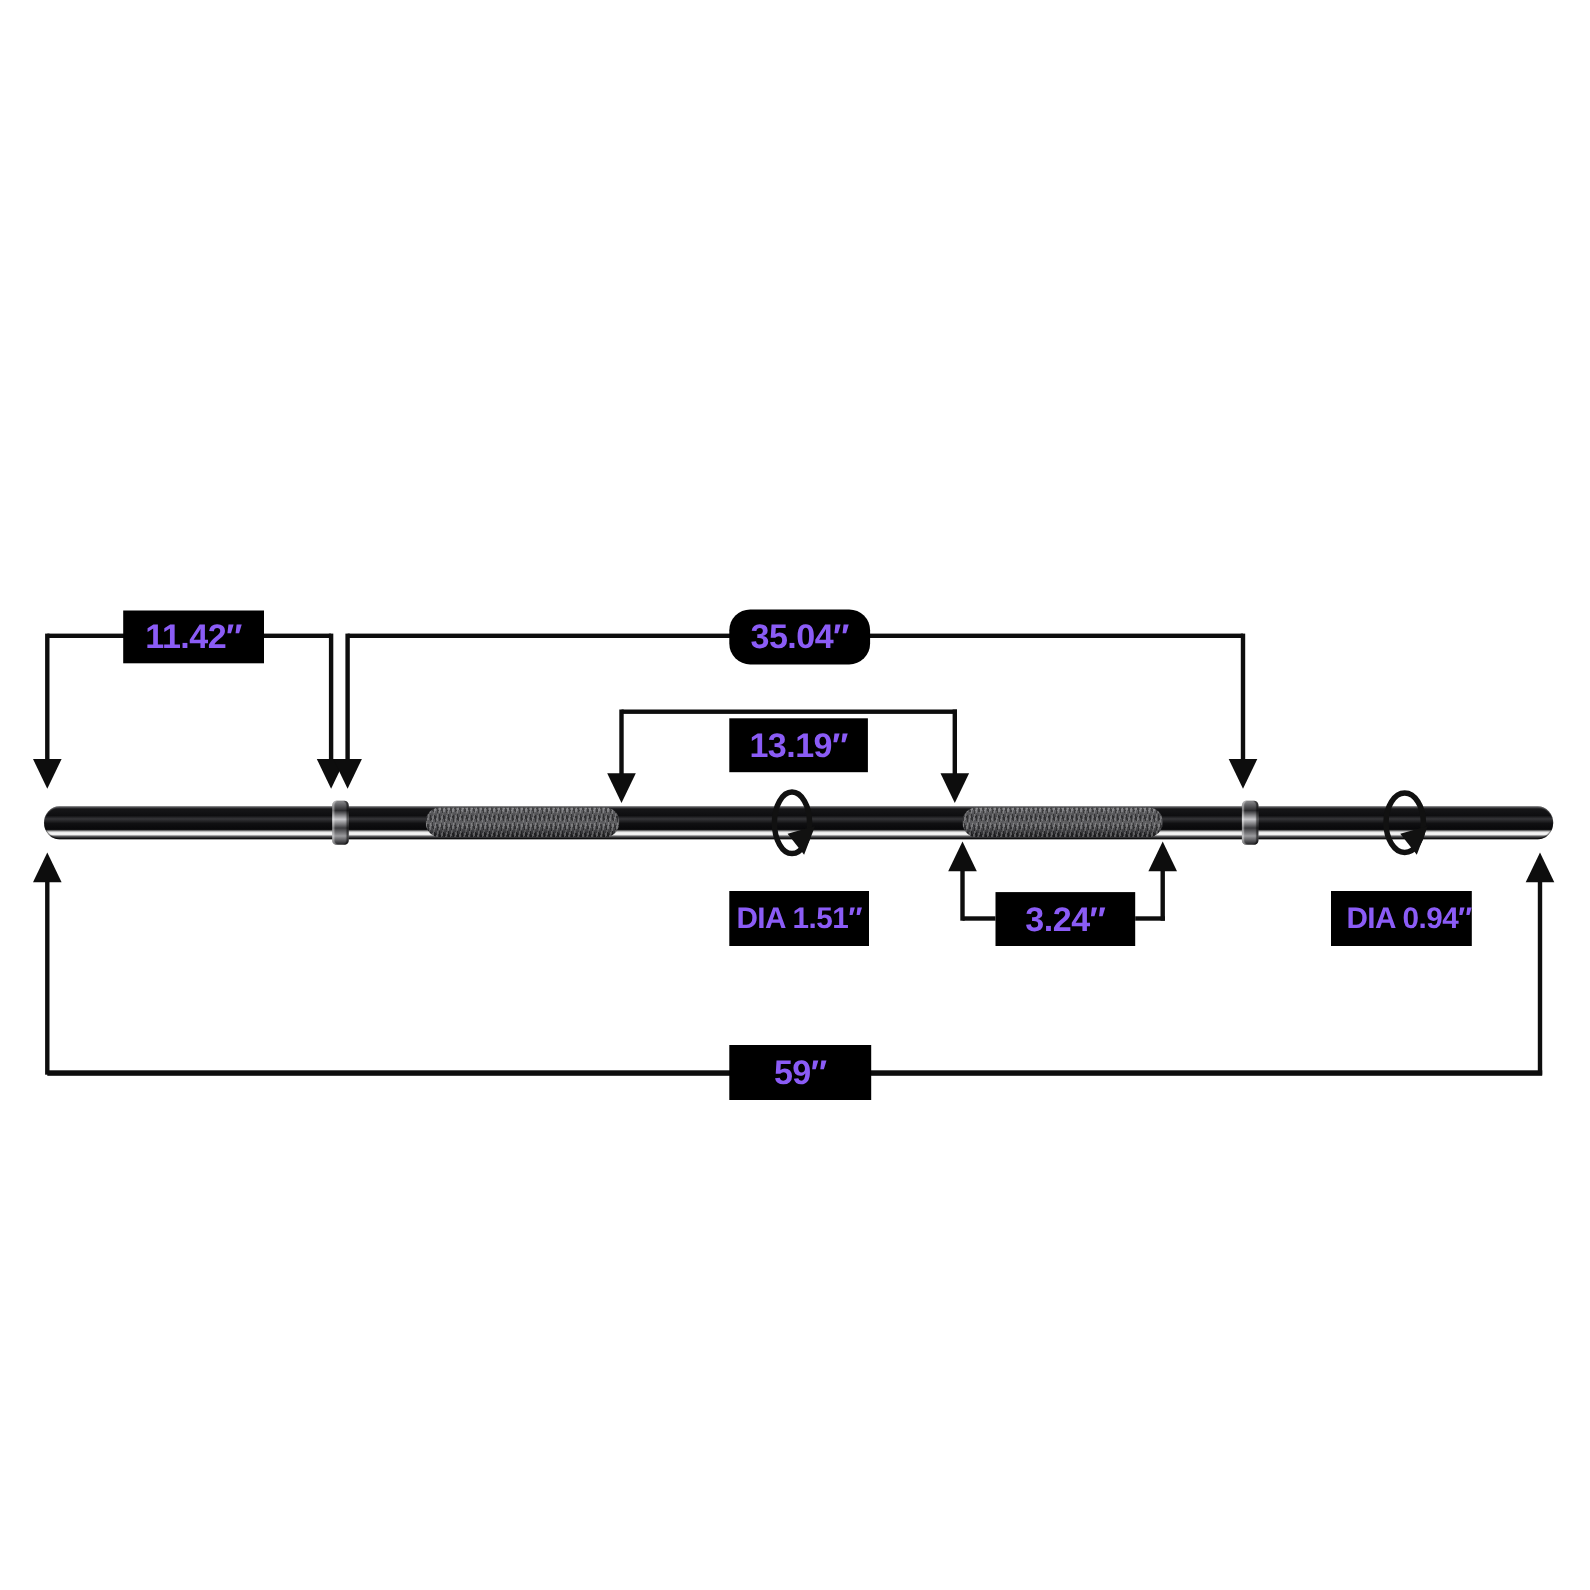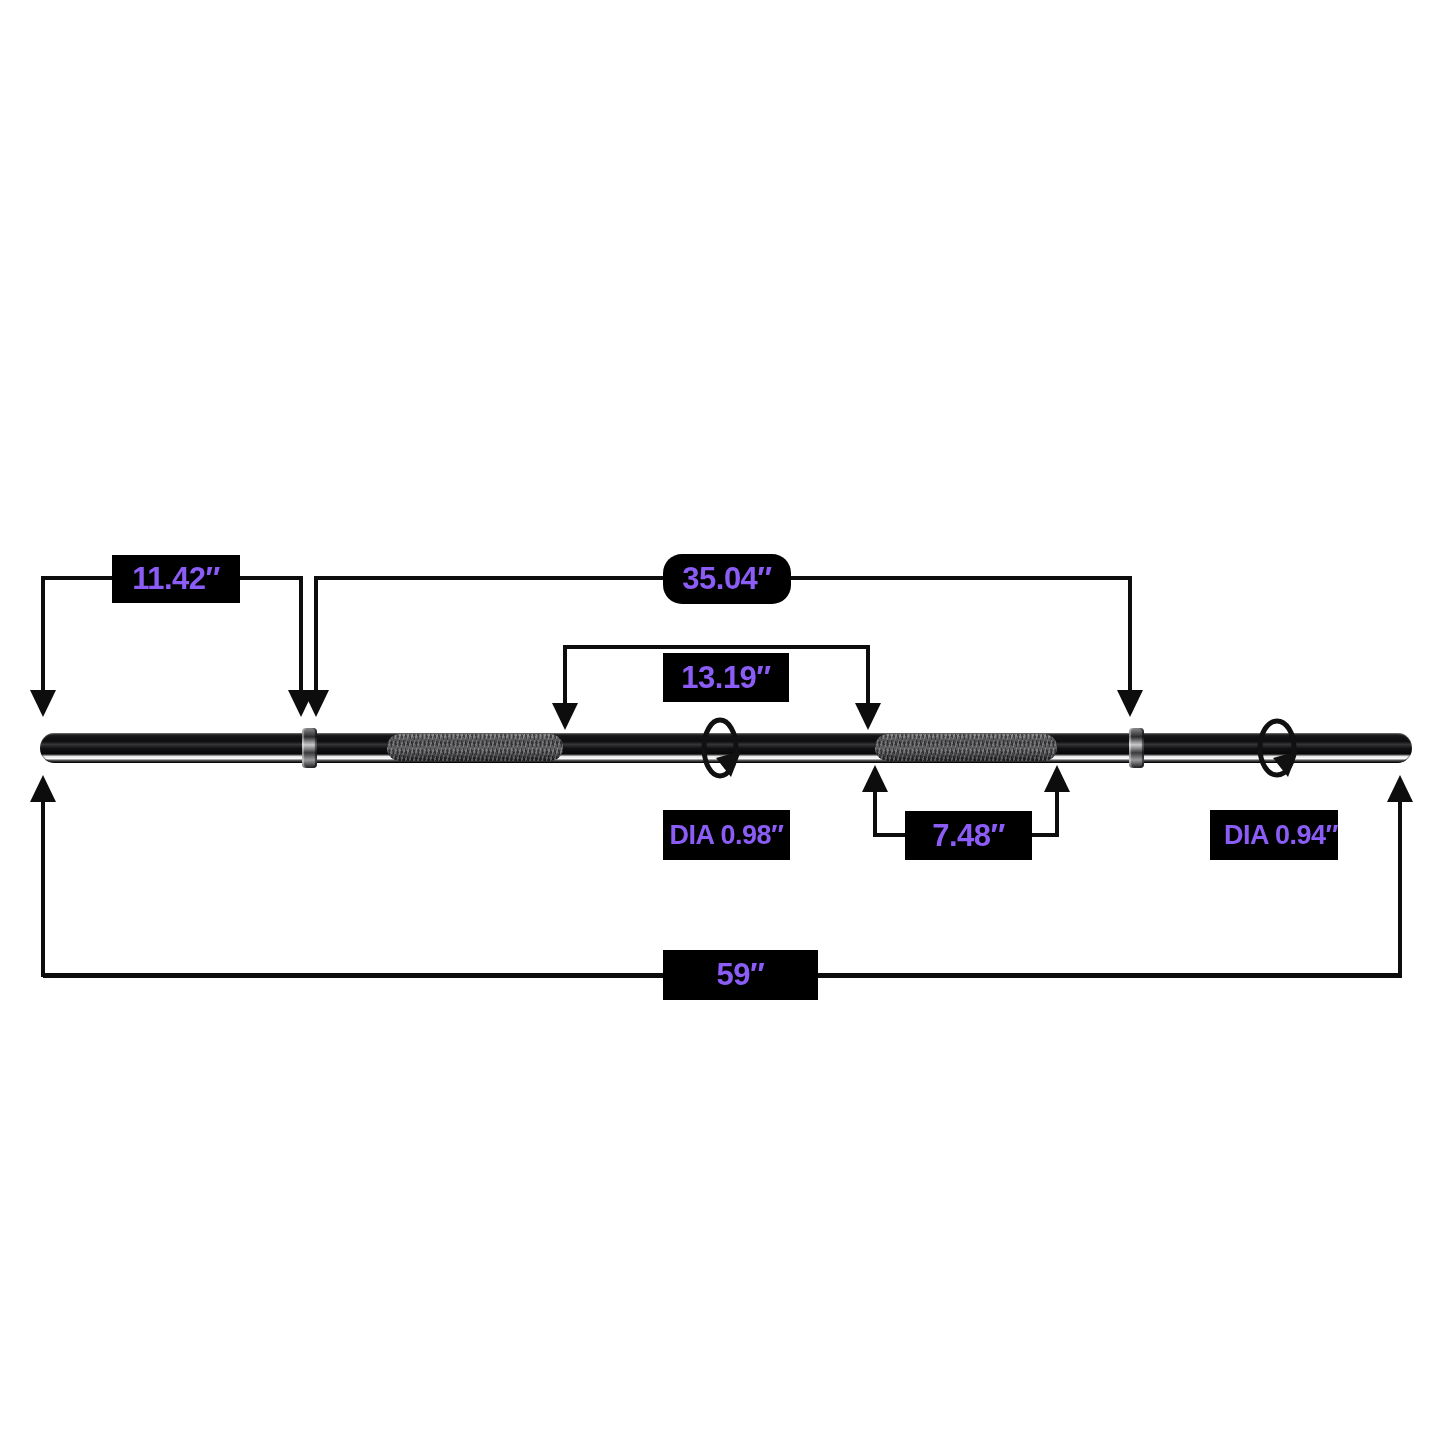--- a/index.html
+++ b/index.html
@@ -79,36 +79,36 @@
 
   <div class="dim">
     <div class="stub" style="left:875px;top:833px;width:30px;height:4px;"></div>
     <div class="stub" style="left:1032px;top:833px;width:27px;height:4px;"></div>
     <div class="vline" style="left:873px;top:791px;width:4px;height:46px;"></div>
     <div class="arr arr-up" style="left:862px;top:765px;"></div>
     <div class="vline" style="left:1055px;top:791px;width:4px;height:46px;"></div>
     <div class="arr arr-up" style="left:1044px;top:765px;"></div>
   </div>
   <div class="dim-box" style="left:905px;top:811px;width:127px;height:49px;">
-    <span>7.48″</span>
+    <span>3.24″</span>
   </div>
 
   <div class="dim">
     <div class="hline" style="left:43px;top:973px;width:1359px;height:5px;"></div>
     <div class="vline" style="left:41px;top:799px;width:4px;height:178px;"></div>
     <div class="arr arr-up" style="left:30px;top:775px;"></div>
     <div class="vline" style="left:1398px;top:799px;width:4px;height:178px;"></div>
     <div class="arr arr-up" style="left:1387px;top:775px;"></div>
   </div>
-  <div class="dim-box" style="left:663px;top:950px;width:155px;height:50px;">
+  <div class="dim-box" style="left:663px;top:950px;width:129px;height:50px;">
     <span>59″</span>
   </div>
 
   <div class="dim-box small-text" style="left:663px;top:810px;width:127px;height:50px;">
-    <span>DIA 0.98″</span>
+    <span>DIA 1.51″</span>
   </div>
   <div class="dim-box small-text" style="left:1210px;top:810px;width:128px;height:50px;justify-content:flex-end;">
     <span>DIA 0.94″</span>
   </div>
 
   <div class="bar">
     <div class="knurl" style="left:347px;width:176px;"></div>
     <div class="knurl" style="left:835px;width:182px;"></div>
   </div>
   <div class="collar" style="left:302px;"></div>

